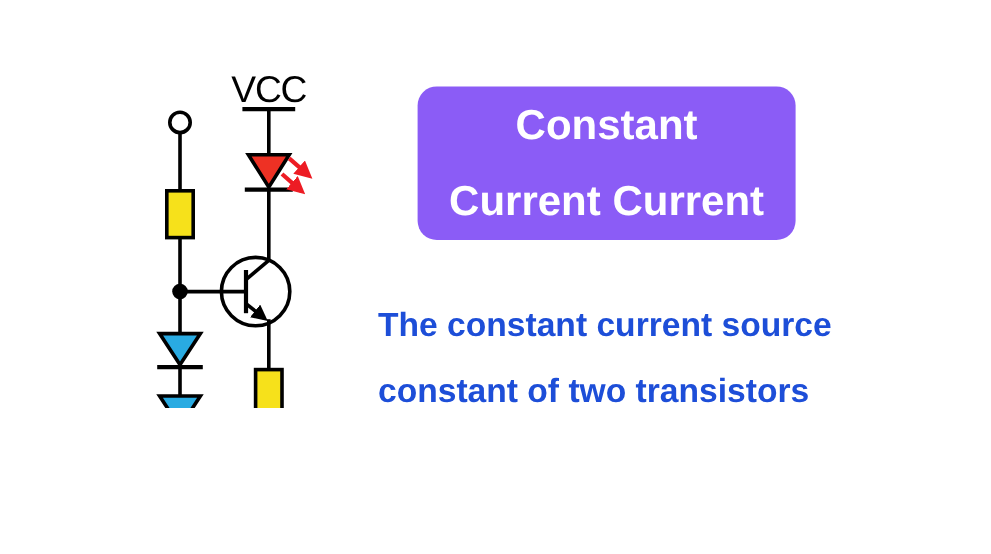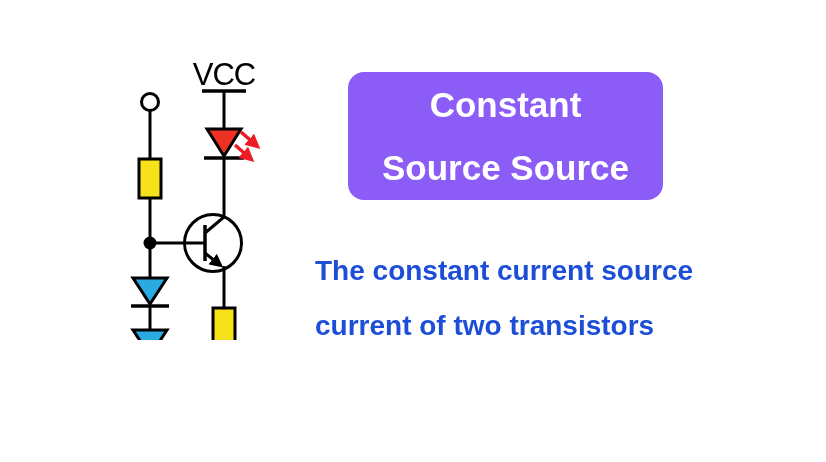--- a/index.html
+++ b/index.html
@@ -126,26 +126,26 @@
     <line x1="224" y1="347" x2="224" y2="391" stroke="#000000" stroke-width="3"></line>
     <g>
       <line x1="210" y1="391" x2="242" y2="391" stroke="#000000" stroke-width="3.5"></line>
       <line x1="215" y1="402" x2="237" y2="402" stroke="#000000" stroke-width="3.5"></line>
       <line x1="219" y1="411" x2="231" y2="411" stroke="#000000" stroke-width="3.5"></line>
     </g>
   </svg>
 
   <div class="title-box">
     <div class="title-line">Constant</div>
-    <div class="title-line">Source Source</div>
+    <div class="title-line">Current Current</div>
   </div>
 
   <div class="description">
     <div class="desc-line">The constant current source</div>
-    <div class="desc-line">current of two transistors</div>
+    <div class="desc-line">constant of two transistors</div>
   </div>
 
   <button class="lens-button">
     <svg width="30" height="30" viewBox="0 0 24 24">
       <path d="M5 11.5 V9.5 a3 3 0 0 1 3 -3 h0.6 l1.9 -1.9 h3 l1.9 1.9 h0.6 a3 3 0 0 1 3 3 v4.5" fill="none" stroke="#ffffff" stroke-width="2.3" stroke-linecap="round" stroke-linejoin="round"></path>
       <path d="M5 14.5 v0.5 a3 3 0 0 0 3 3 h6" fill="none" stroke="#ffffff" stroke-width="2.3" stroke-linecap="round" stroke-linejoin="round"></path>
       <circle cx="12" cy="12" r="3.4" fill="#ffffff"></circle>
       <circle cx="18.6" cy="18.6" r="2.1" fill="#ffffff"></circle>
     </svg>
   </button>

